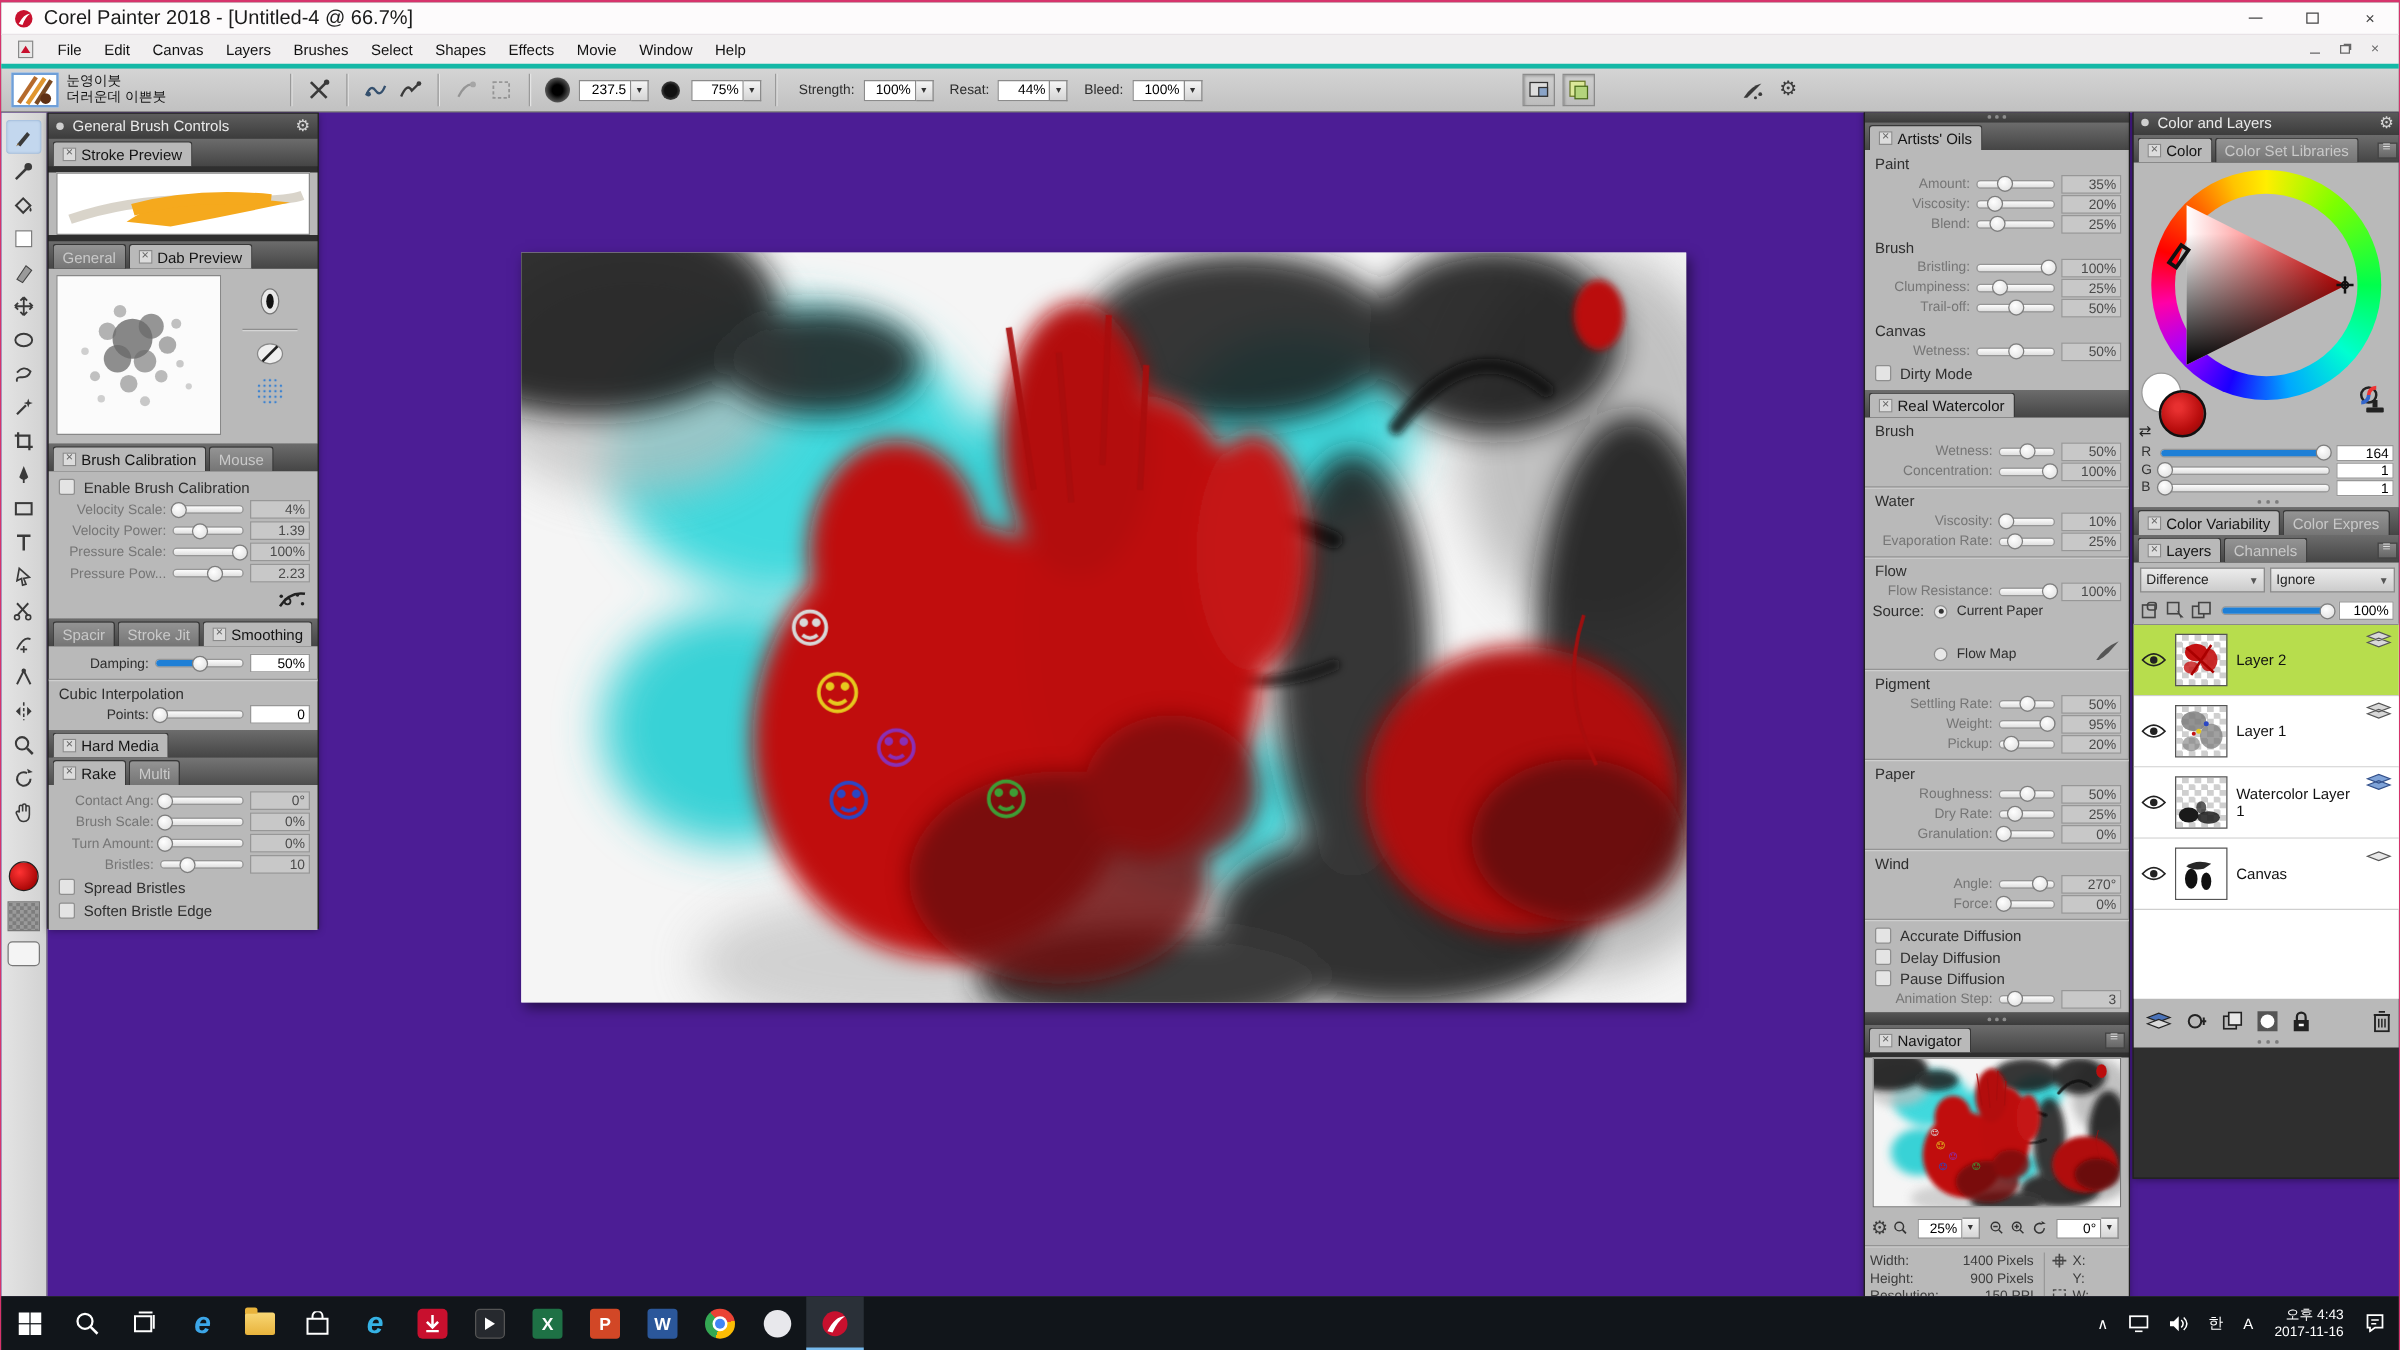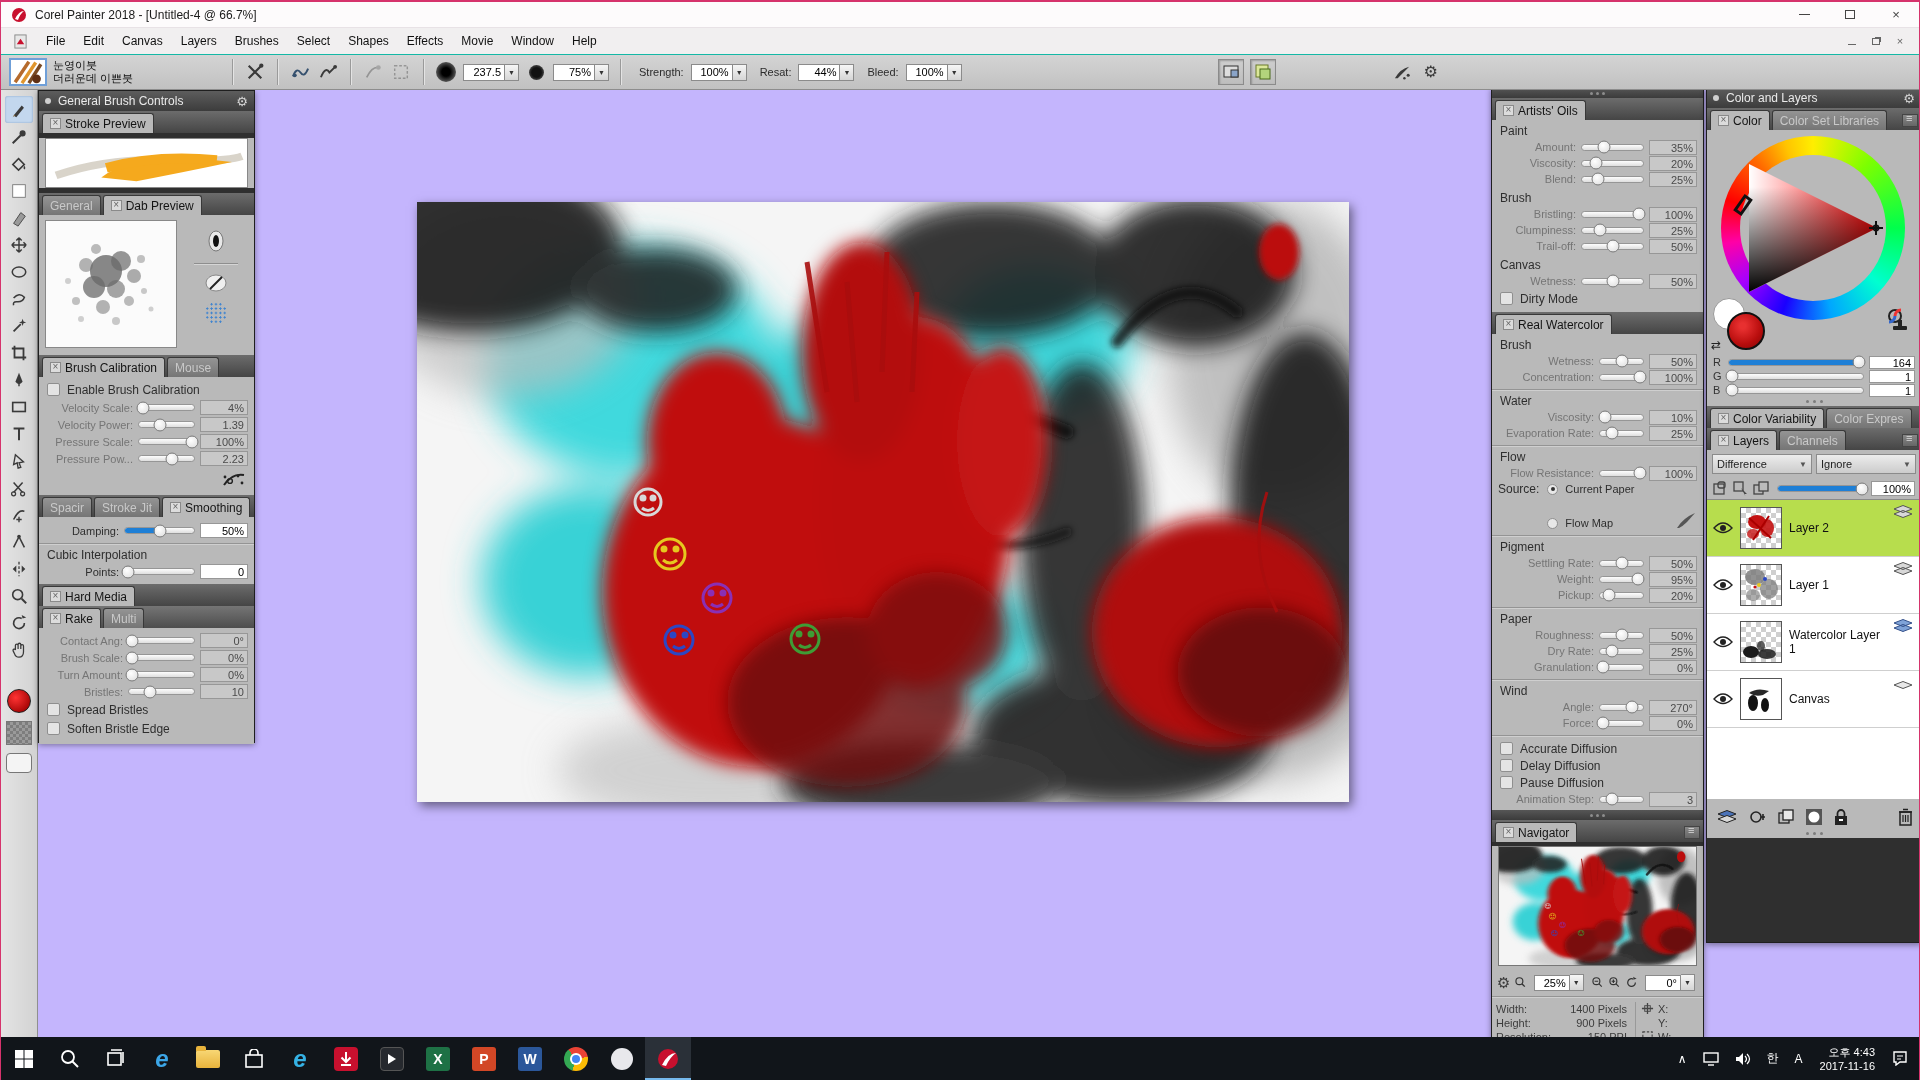--- a/index.html
+++ b/index.html
@@ -2,29 +2,29 @@
 <html><head>
 <meta charset="utf-8">
 <style>
 *{margin:0;padding:0;box-sizing:border-box;font-family:"Liberation Sans","DejaVu Sans",sans-serif;}
 html,body{width:1920px;height:1080px;overflow:hidden;background:#636363;}
 #win{position:relative;width:1920px;height:1080px;border-left:1px solid #d6336c;border-right:1px solid #d6336c;border-top:2px solid #d6336c;}
 
 
 #titlebar{position:absolute;left:0;top:0;width:100%;height:26px;background:#fdfbfc;display:flex;align-items:center;border-bottom:1px solid #e8e2e6;}
 #titlebar .appicon{width:16px;height:16px;margin:0 8px 0 10px;}
-#titlebar .title{font-size:12px;color:#1a1a1a;}
+#titlebar .title{font-size:16px;color:#1a1a1a;}
 #titlebar .winbtns{margin-left:auto;display:flex;}
 .winbtn{width:46px;height:24px;display:flex;align-items:center;justify-content:center;color:#444;}
 .glyph-min{width:11px;height:1px;background:#444;}
 .glyph-max{width:10px;height:9px;border:1px solid #444;}
 .glyph-close{font-size:13px;color:#444;line-height:1;}
 
 
-#menubar{position:absolute;left:0;top:26px;width:100%;height:27px;background:#f1eff0;display:flex;align-items:center;border-bottom:1px solid #14b8a6;}
+#menubar{position:absolute;left:0;top:26px;width:100%;height:27px;background:#f1eff0;display:flex;align-items:center;border-bottom:4px solid #14b8a6;}
 #menubar .docicon{width:15px;height:15px;margin:0 9px 0 12px;}
 .menuitem{font-size:12px;color:#111;padding:5px 9px;}
 #menubar .docbtns{margin-left:auto;display:flex;align-items:center;gap:2px;padding-right:8px;}
 .docbtn{width:22px;height:18px;display:flex;align-items:center;justify-content:center;color:#666;}
 .glyph-min2{width:8px;height:1px;background:#666;margin-top:6px;}
 .glyph-rest{width:8px;height:7px;border:1px solid #666;box-shadow:2px -2px 0 -1px #666;}
 .glyph-x2{font-size:11px;color:#666;line-height:1;}
 
 
 #propbar{position:absolute;left:0;top:53px;width:100%;height:35px;background:linear-gradient(#d4d4d4,#c1c1c1);border-bottom:1px solid #8d8d8d;display:flex;align-items:center;}
@@ -38,21 +38,21 @@
 .pcircle-sm{width:15px;height:15px;border-radius:50%;background:radial-gradient(circle,#111 45%,#777 100%);}
 .numbox{display:flex;align-items:flex-end;margin:0 3px;}
 .numbox .nb{width:42px;height:17px;background:#fff;border:1px solid #8b8b8b;font-size:11px;text-align:right;padding:1px 3px 0 0;color:#000;}
 .dd{width:14px;height:17px;background:linear-gradient(#f6f6f6,#d5d5d5);border:1px solid #8b8b8b;border-left:none;position:relative;}
 .dd::before{content:"▼";position:absolute;left:3px;top:4px;font-size:7px;color:#333;}
 .plabel{font-size:11px;color:#2c2c2c;margin:0 4px 0 10px;}
 .pboxicon{width:26px;height:26px;border:1px solid #8b8b8b;background:linear-gradient(#cfcfcf,#bdbdbd);box-shadow:inset 1px 1px 2px rgba(0,0,0,.25);display:flex;align-items:center;justify-content:center;margin:0 3px;}
 .gearglyph{font-size:16px;color:#3a3a3a;line-height:1;}
 
 
-#workspace{position:absolute;left:0;top:88px;right:0;bottom:43px;background:#c4b5fd;overflow:hidden;}
+#workspace{position:absolute;left:0;top:88px;right:0;bottom:43px;background:#4c1d95;overflow:hidden;}
 #artwork{position:absolute;left:416px;top:112px;width:932px;height:600px;background:#fff;box-shadow:3px 4px 10px rgba(0,0,0,.5);}
 
 
 #toolbox{position:absolute;left:0;top:0;bottom:0;width:37px;background:linear-gradient(90deg,#e4e4e4,#d2d2d2);border-right:1px solid #8f8f8f;display:flex;flex-direction:column;align-items:center;padding-top:6px;}
 .tool{width:28px;height:27px;display:flex;align-items:center;justify-content:center;border-radius:3px;}
 .tool.active{background:#c3d7ee;box-shadow:inset 0 0 2px #7a9cc4;}
 .tool svg{display:block;}
 .swatch-red{width:24px;height:24px;border-radius:50%;background:radial-gradient(circle at 35% 35%,#f33,#a80606 75%);border:1px solid #222;margin-top:26px;}
 .swatch-paper{width:26px;height:24px;margin-top:8px;border:1px solid #777;background:repeating-conic-gradient(#9a9a9a 0 25%,#7d7d7d 0 50%) 0 0/6px 6px;}
 .swatch-sel{width:26px;height:20px;margin-top:8px;border:1px solid #777;border-radius:4px;background:#f4f4f4;}

